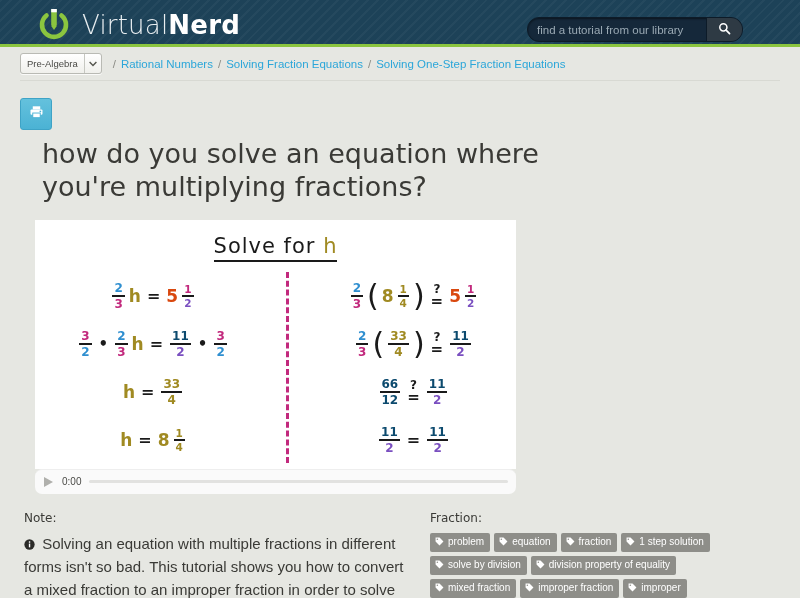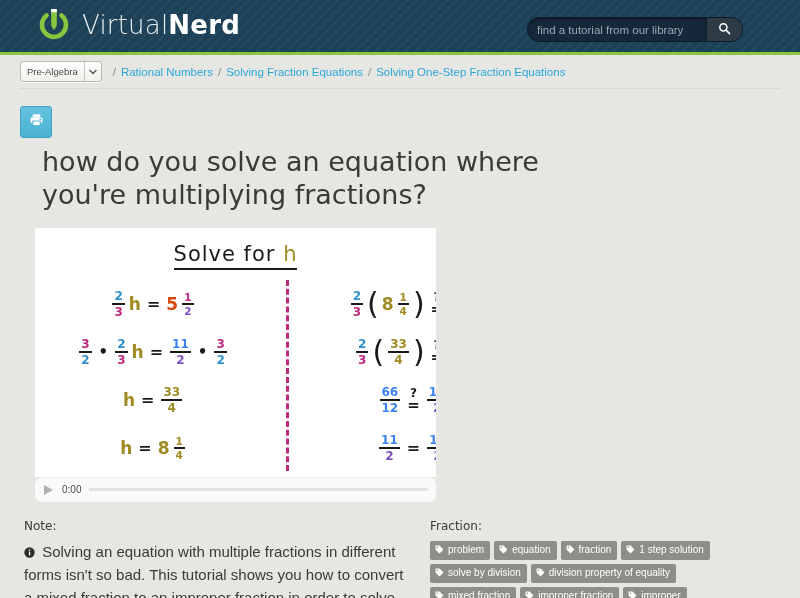--- a/index.html
+++ b/index.html
@@ -6,21 +6,21 @@
   body{
     width:800px;height:598px;overflow:hidden;
     background:#e6e7e2;
     font-family:"Liberation Sans", sans-serif;
     -webkit-font-smoothing:antialiased;
   }
 
   
   .site-header{
     position:relative;
-    height:55px;
+    height:47px;
     background:#1d4258;
     background-image:repeating-linear-gradient(135deg,
         rgba(255,255,255,0.035) 0px,
         rgba(255,255,255,0.035) 2px,
         rgba(0,0,0,0.0) 2px,
         rgba(0,0,0,0.0) 7px);
     border-bottom:3px solid #8bc53f;
     box-sizing:border-box;
   }
   .logo-wrap{
@@ -109,21 +109,21 @@
     margin:0;padding-left:22px;
     font-size:27px;line-height:1.22;
     font-weight:400;color:#3a3a36;
     font-family:"DejaVu Sans", sans-serif;
     max-width:520px;
   }
 
   
   .video-block{
     margin:16px 0 0 35px;
-    width:401px;
+    width:481px;
   }
   .video-stage{
     position:relative;
     height:249px;
     background:#ffffff;
     overflow:hidden;
   }
   .wb-title{
     position:absolute;left:0;right:0;top:14px;
     text-align:center;
@@ -173,21 +173,21 @@
   .qeq .e{font-size:15px;}
   .dot{font-size:15px;padding:0 3px;}
   .eqs{font-size:16px;padding:0 3px;}
 
   
   .c-blue{color:#2f8fd0;}
   .c-pink{color:#c2297d;}
   .c-gold{color:#a08a22;}
   .c-red{color:#d9480f;}
   .c-purple{color:#7a4fc0;}
-  .c-black{color:#3b82f6;}
+  .c-black{color:#0c4a6e;}
 
   .player-bar{
     height:25px;background:#fafafa;border-top:1px solid #eeeeee;
     display:flex;align-items:center;gap:8px;padding:0 8px;
     box-sizing:border-box;
     border-radius:7px;
   }
   .play-btn{cursor:pointer;display:flex;align-items:center;}
   .time-label{font-size:10px;color:#4a4a46;}
   .scrub{flex:1;height:3px;background:#e2e2e0;border-radius:2px;cursor:pointer;}

